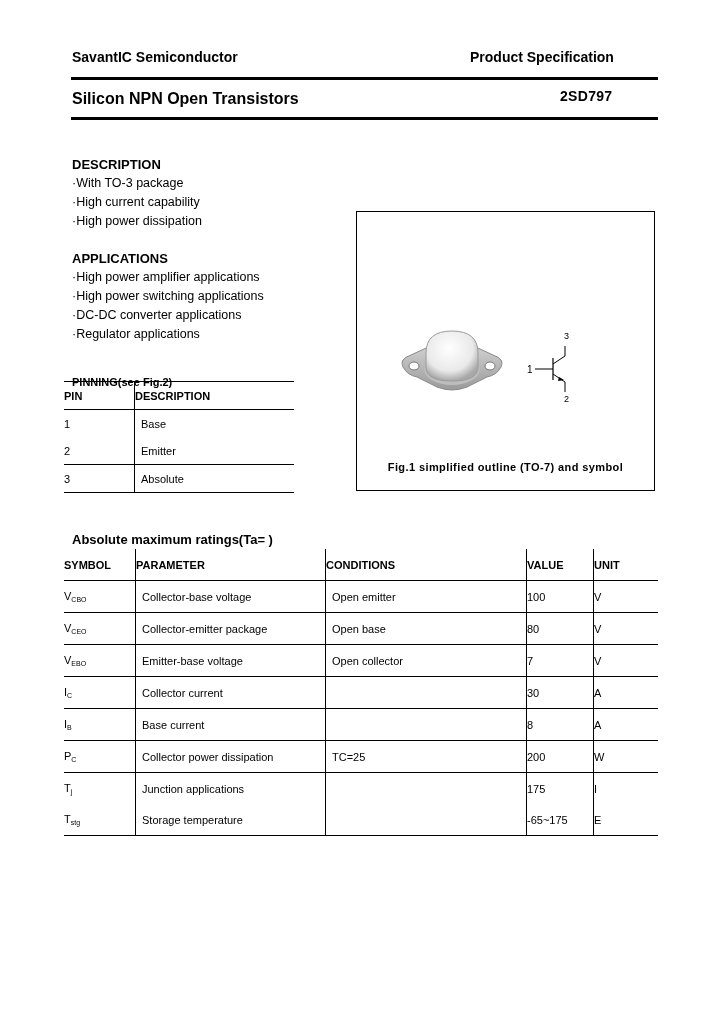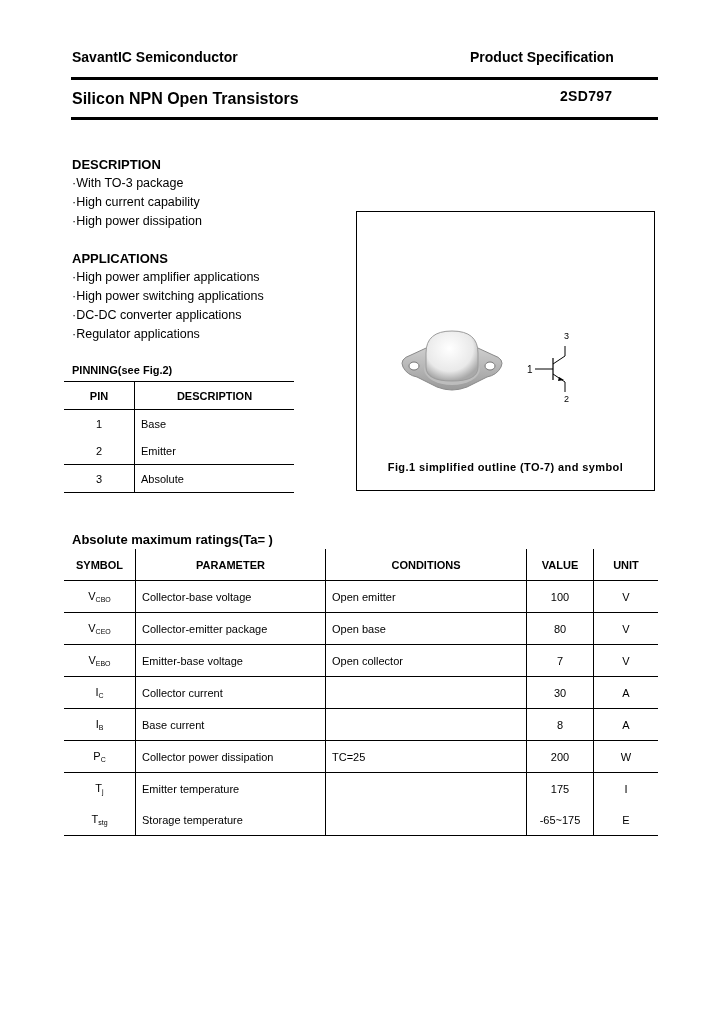--- a/index.html
+++ b/index.html
@@ -5,32 +5,32 @@
   html, body { margin: 0; padding: 0; background: #ffffff; }
   body { width: 720px; height: 1012px; position: relative; font-family: "Liberation Sans", sans-serif; color: #000; overflow: hidden; }
   .abs { position: absolute; }
   .hdr-company { left: 72px; top: 49px; font-size: 14px; font-weight: bold; }
   .hdr-spec { left: 470px; top: 49px; font-size: 14px; font-weight: bold; }
   .rule { left: 71px; width: 587px; height: 3px; background: #000; }
   .title { left: 72px; top: 90px; font-size: 16px; font-weight: bold; }
   .part { left: 560px; top: 88px; font-size: 14px; font-weight: bold; letter-spacing: 0.3px; }
   .sec-head { left: 72px; font-size: 13px; font-weight: bold; }
   .bullet { left: 72px; font-size: 12.5px; }
-  .pin-title { left: 72px; top: 364px; font-size: 11px; font-weight: bold; }
+  .pin-title { left: 72px; top: 376px; font-size: 11px; font-weight: bold; }
   table { border-collapse: collapse; }
   .pin-table { position: absolute; left: 64px; top: 381px; width: 230px; font-size: 11px; }
   .pin-table td, .pin-table th { padding: 0; height: 27px; }
   .pin-table th { font-weight: bold; font-size: 11px; }
   .fig-box { left: 356px; top: 211px; width: 299px; height: 280px; border: 1.5px solid #000; box-sizing: border-box; }
   .fig-caption { left: 0; right: 0; top: 249px; text-align: center; font-size: 11px; font-weight: bold; letter-spacing: 0.4px; }
   .amr-title { left: 72px; top: 532px; font-size: 13px; font-weight: bold; }
   .amr-table { position: absolute; left: 64px; top: 549px; width: 594px; font-size: 11px; }
   .amr-table th { font-weight: bold; height: 31px; padding: 0; font-size: 11px; }
   .amr-table td { height: 31px; padding: 0; }
-  .c { text-align: center; }
+  .c { text-align: left; }
   .l { text-align: left; padding-left: 6px !important; }
   .vline { border-left: 1px solid #000; }
   .bline { border-bottom: 1px solid #000; }
   .tline { border-top: 1px solid #000; }
   sub { font-size: 7px; vertical-align: -2px; }
 </style>
 </head>
 <body>
 
 <div class="abs hdr-company">SavantIC Semiconductor</div>
@@ -156,21 +156,21 @@
   </tr>
   <tr style="border-bottom:1px solid #000;">
     <td class="c"><span>P</span><sub>C</sub></td>
     <td class="l vline">Collector power dissipation</td>
     <td class="l vline">TC=25 </td>
     <td class="c vline">200</td>
     <td class="c vline">W</td>
   </tr>
   <tr>
     <td class="c"><span>T</span><sub>j</sub></td>
-    <td class="l vline">Emitter temperature</td>
+    <td class="l vline">Junction applications</td>
     <td class="l vline"></td>
     <td class="c vline">175</td>
     <td class="c vline">I</td>
   </tr>
   <tr style="border-bottom:1px solid #000;">
     <td class="c"><span>T</span><sub>stg</sub></td>
     <td class="l vline">Storage temperature</td>
     <td class="l vline"></td>
     <td class="c vline">-65~175</td>
     <td class="c vline">E</td>

